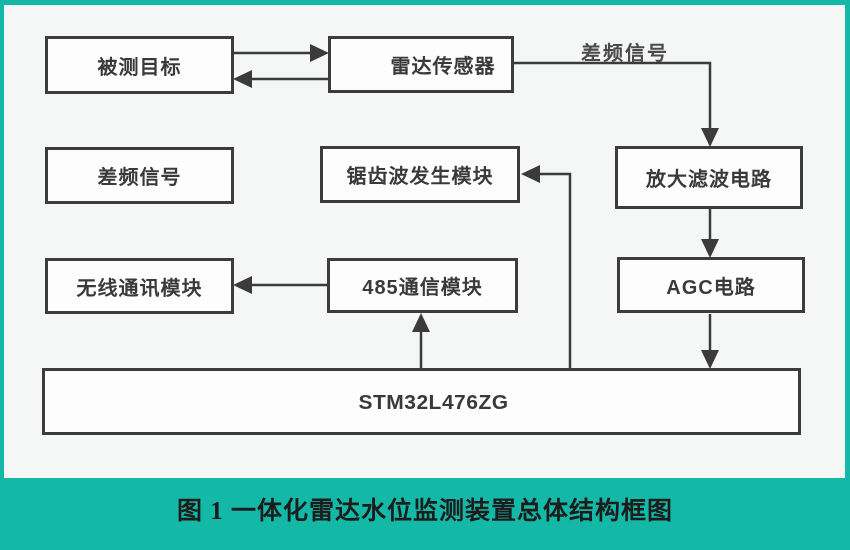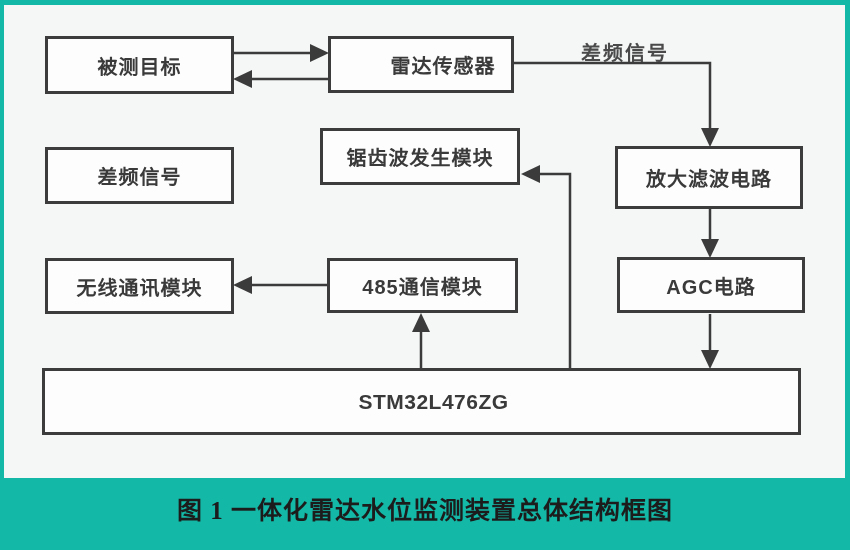--- a/index.html
+++ b/index.html
@@ -33,21 +33,21 @@
     justify-content: center;
     color: #3a3a3a;
     font-weight: bold;
     font-size: 20px;
     letter-spacing: 1px;
     z-index: 2;
   }
   #node-target     { left: 45px;  top: 36px;  width: 189px; height: 58px; }
   #node-radar      { left: 328px; top: 36px;  width: 186px; height: 57px; padding-left: 44px; }
   #node-power      { left: 45px;  top: 147px; width: 189px; height: 57px; }
-  #node-sawtooth   { left: 320px; top: 128px; width: 200px; height: 57px; }
+  #node-sawtooth   { left: 320px; top: 146px; width: 200px; height: 57px; }
   #node-ampfilter  { left: 615px; top: 146px; width: 188px; height: 63px; }
   #node-wireless   { left: 45px;  top: 258px; width: 189px; height: 56px; }
   #node-rs485      { left: 327px; top: 258px; width: 191px; height: 55px; }
   #node-agc        { left: 617px; top: 257px; width: 188px; height: 56px; }
   #node-mcu        { left: 42px;  top: 368px; width: 759px; height: 67px; font-size: 21px; letter-spacing: 0.5px; padding-left: 24px; }
 
   #edge-label-beat {
     position: absolute;
     left: 566px;
     top: 37px;

